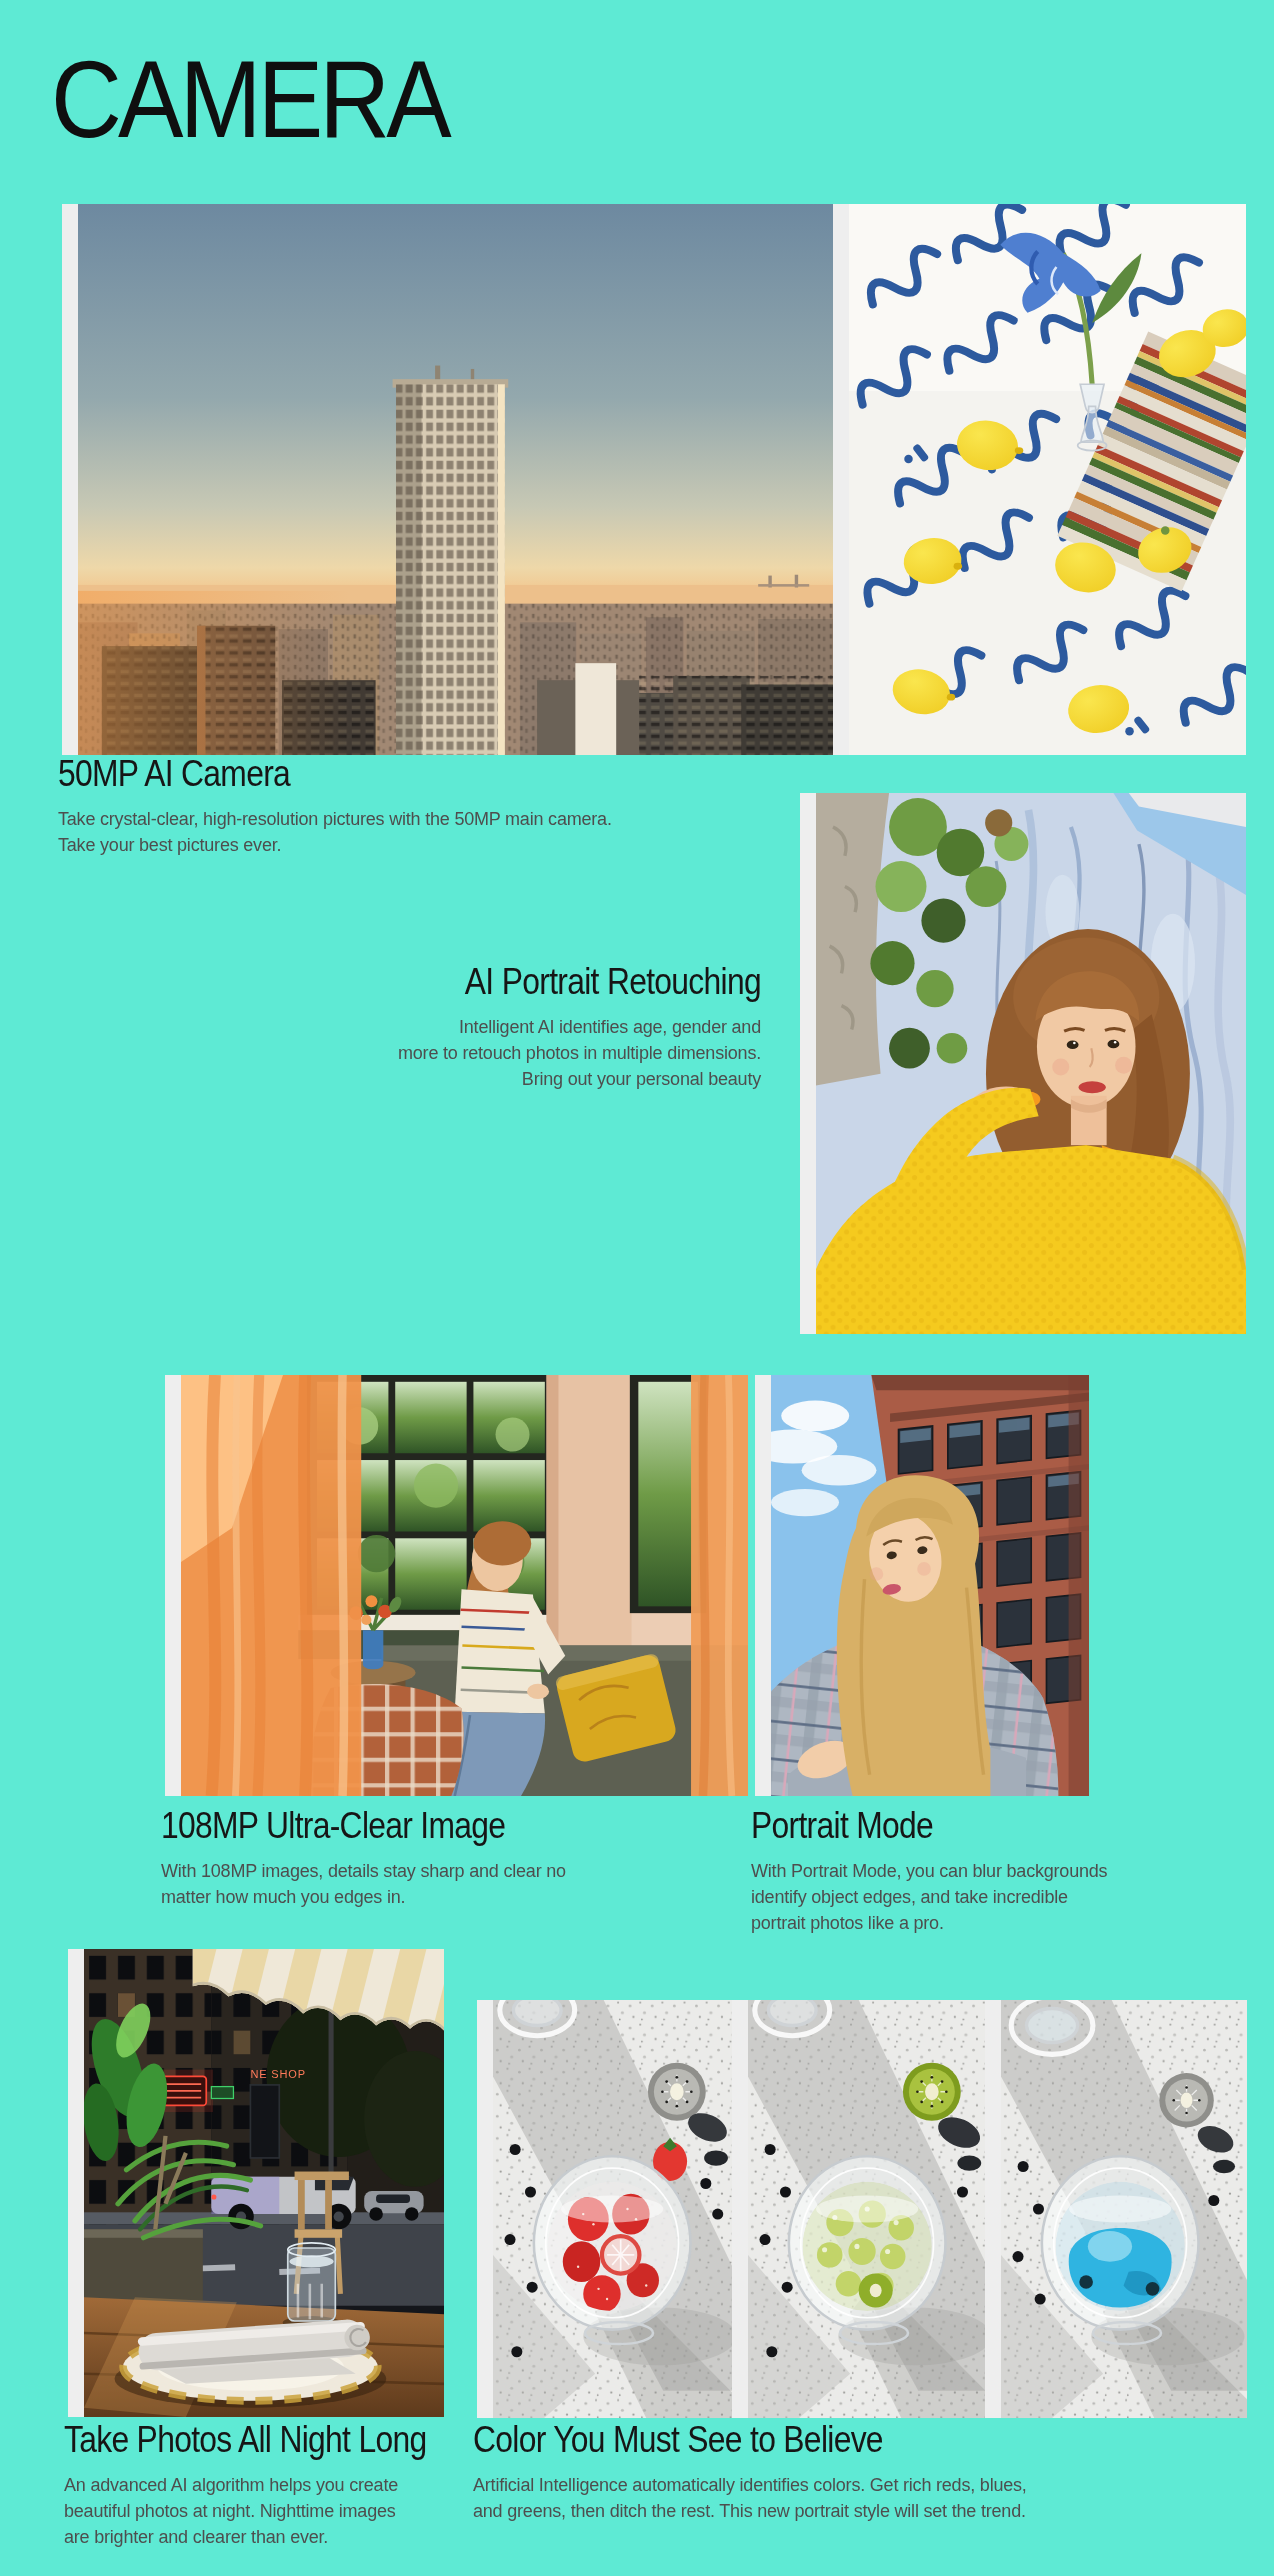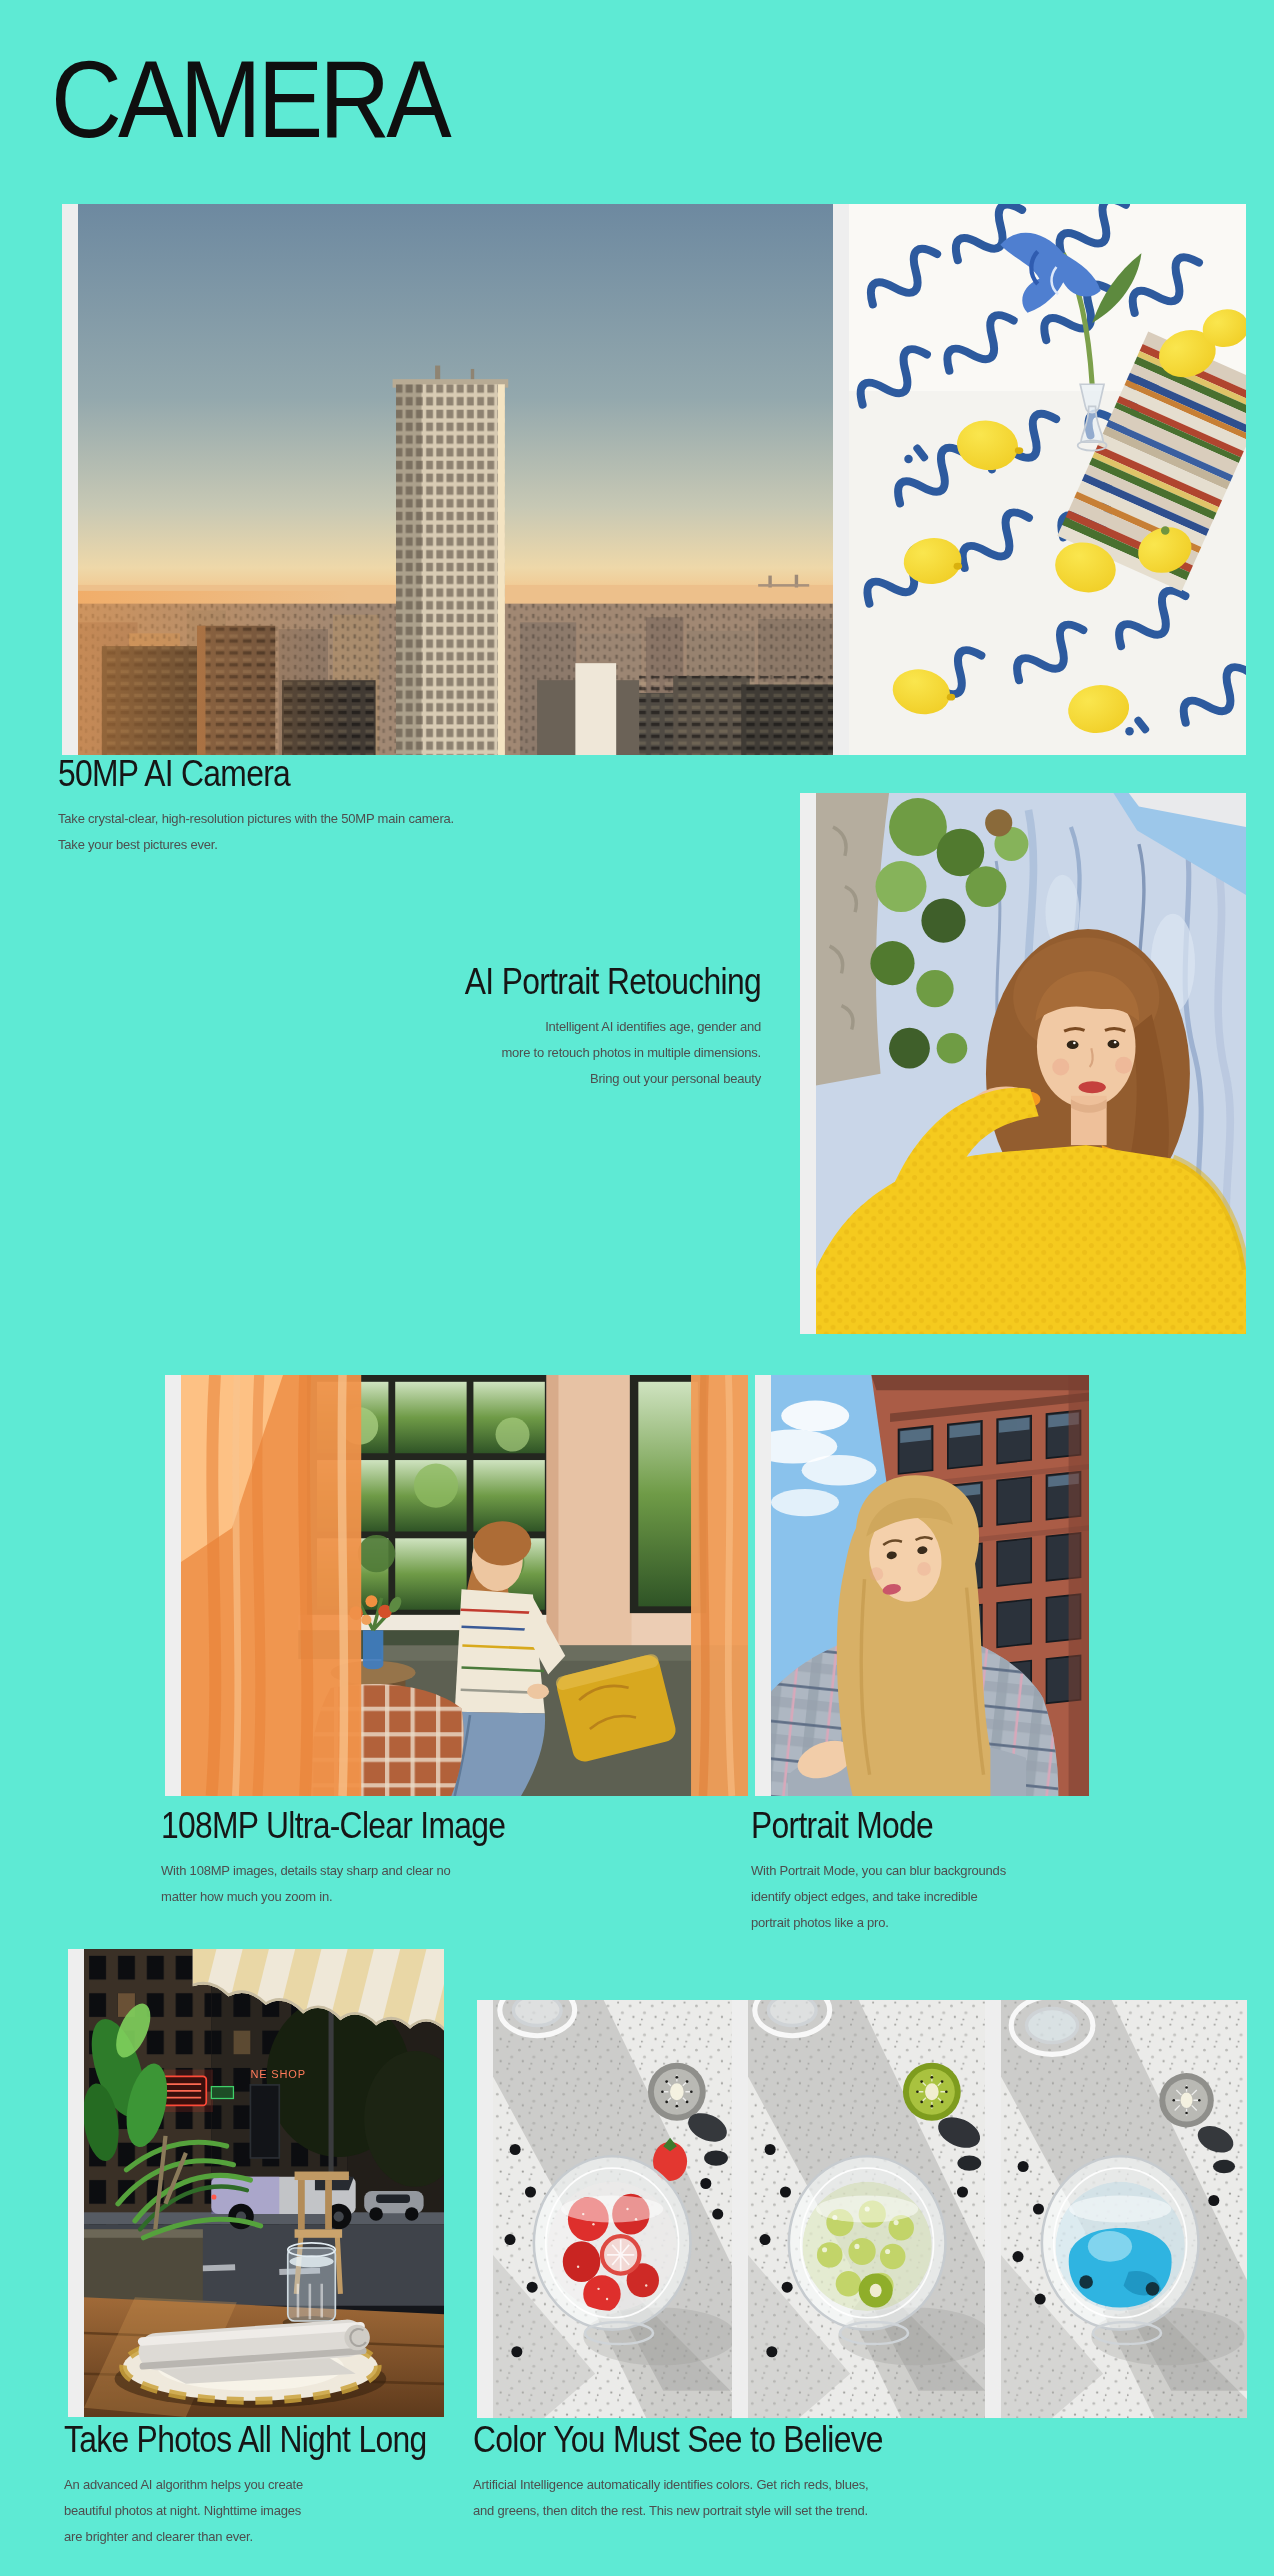--- a/index.html
+++ b/index.html
@@ -9,21 +9,21 @@
          font-weight:500;letter-spacing:-4.2px;color:#0f0f0f;white-space:nowrap;
          transform:scaleX(.9);transform-origin:left top;}
   .ph{position:absolute;margin:4px;overflow:hidden;background:#eee;padding-left:16px;}
   .ph svg{display:block;width:100%;height:100%;}
   .txt{position:absolute;}
   .txt.right{text-align:right;}
   .hd{margin:0;font-size:37px;line-height:46px;font-weight:500;letter-spacing:-0.8px;color:#161616;
       white-space:nowrap;transform:scaleX(.86);transform-origin:left top;}
   .txt.right .hd{transform-origin:right top;}
   .bd{margin:8.5px 0 0 0;}
-  .bd div{font-size:13px;line-height:26px;letter-spacing:-0.2px;color:#4e4e4e;white-space:nowrap;}
+  .bd div{font-size:18px;line-height:26px;letter-spacing:-0.2px;color:#4e4e4e;white-space:nowrap;}
 </style>
 </head>
 <body>
 
 <div class="page">
 
   <h1 class="title">CAMERA</h1>
 
   <figure class="ph" style="left:58px;top:200px;width:755px;height:551px" role="img" aria-label="City skyline at golden hour with a tall central skyscraper">
     <svg viewBox="0 0 888 648" preserveAspectRatio="none">
@@ -443,21 +443,21 @@
       <ellipse cx="142" cy="252" rx="11" ry="6" fill="#c9566a" transform="rotate(-12 142 252)"></ellipse>
       <circle cx="124" cy="234" r="8" fill="#e8a48e" opacity=".35"></circle>
         <circle cx="180" cy="228" r="8" fill="#e8a48e" opacity=".35"></circle>
     </svg>
   </figure>
 
   <section class="txt" style="left:161px;top:1803px">
     <h2 class="hd">108MP Ultra-Clear Image</h2>
     <div class="bd">
       <div>With 108MP images, details stay sharp and clear no</div>
-      <div>matter how much you zoom in.</div>
+      <div>matter how much you edges in.</div>
     </div>
   </section>
 
   <section class="txt" style="left:751px;top:1803px">
     <h2 class="hd">Portrait Mode</h2>
     <div class="bd">
       <div>With Portrait Mode, you can blur backgrounds</div>
       <div>identify object edges, and take incredible</div>
       <div>portrait photos like a pro.</div>
     </div>

